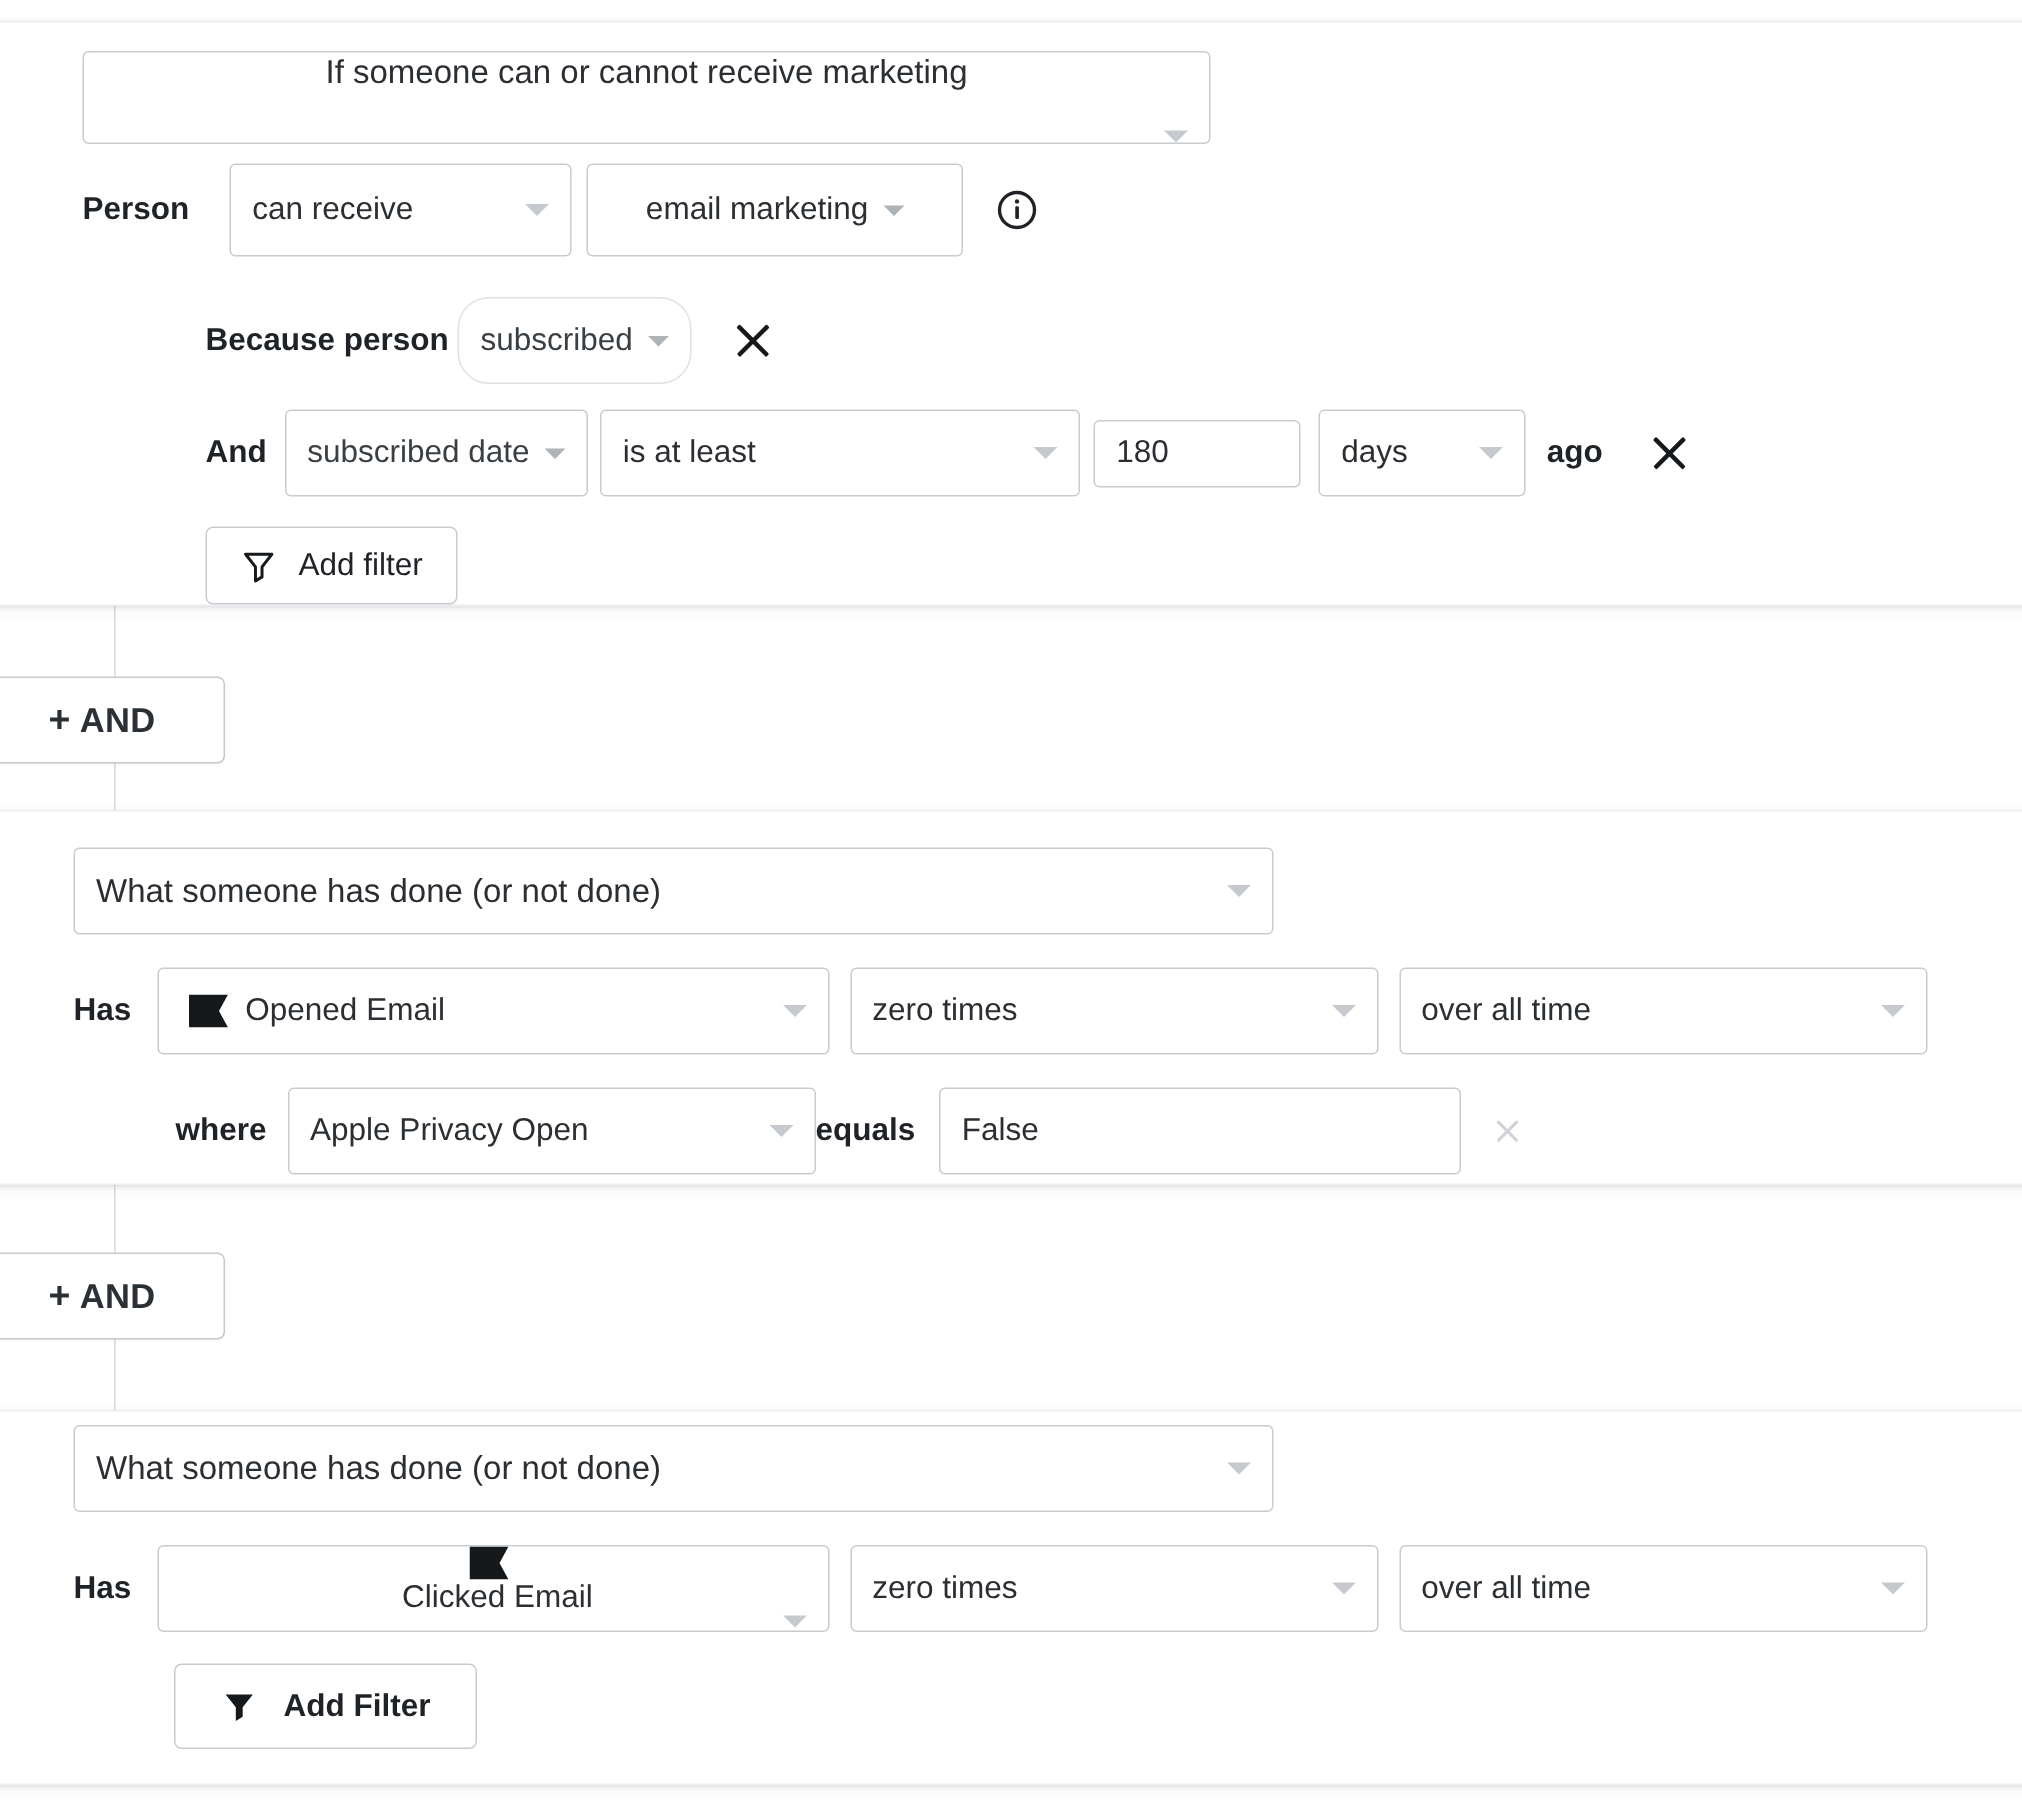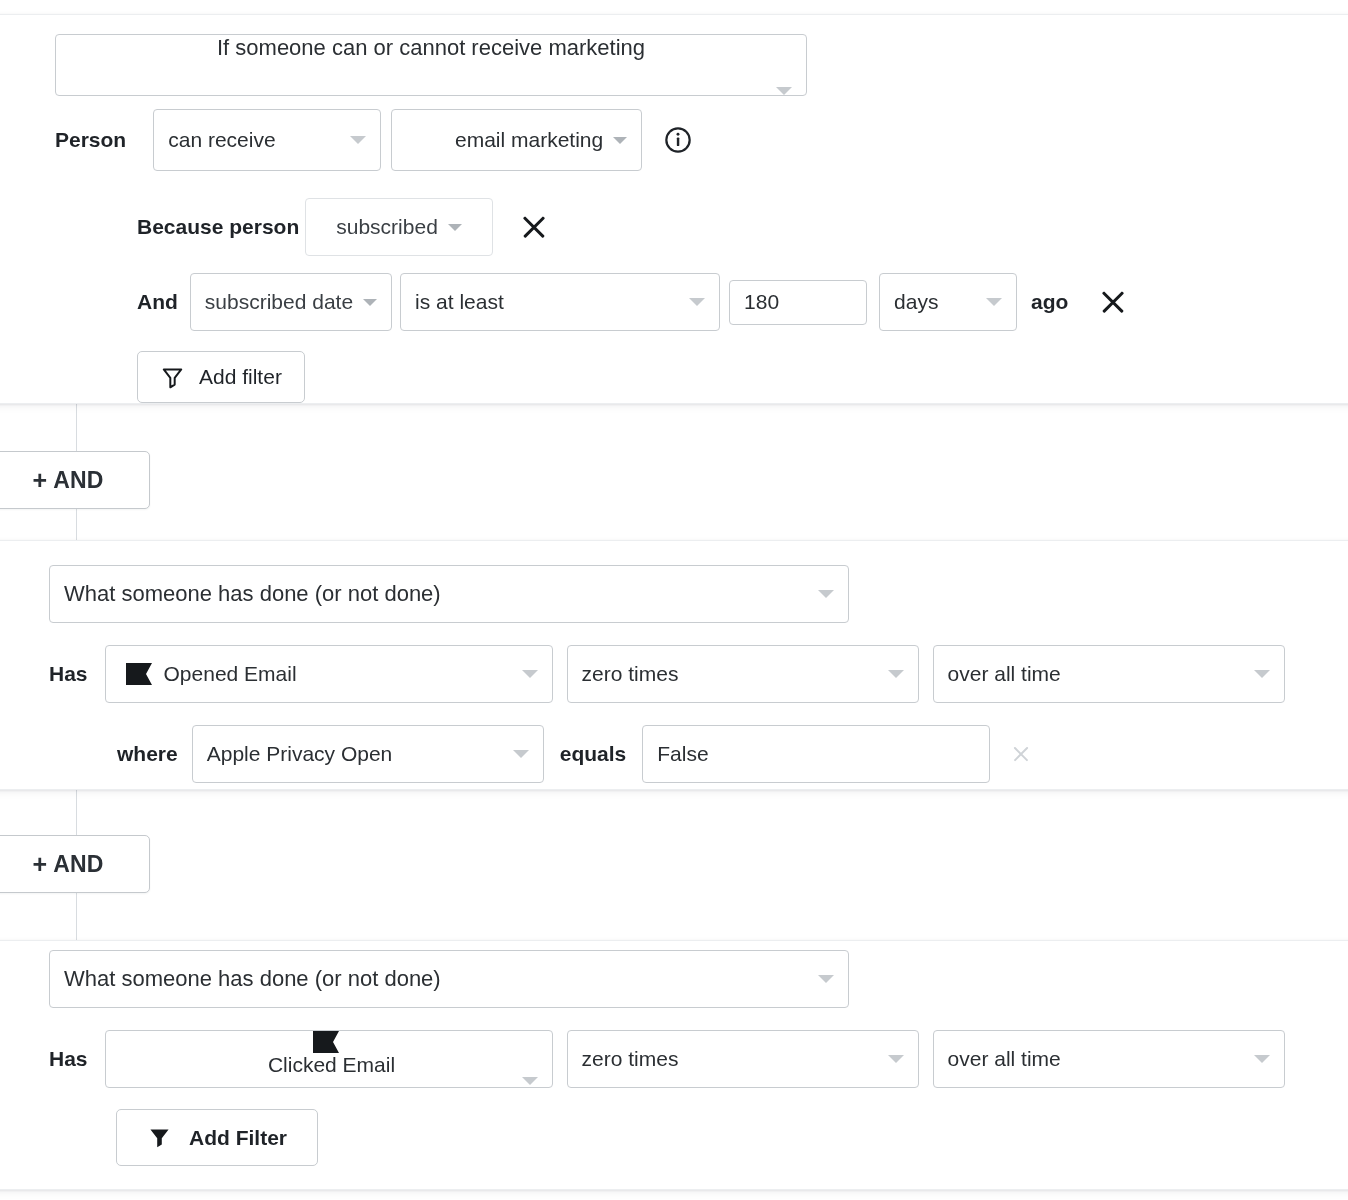--- a/index.html
+++ b/index.html
@@ -186,38 +186,38 @@
     </div>
 
     <div class="row" style="left:68px; top:94px; gap:0;">
       <span class="lbl" style="margin-right:14px;">Person</span>
 
       <div class="field" style="width:228px; height:62px;margin-left:13px;">
         <span class="ftext">can receive</span>
         <span class="caret"></span>
       </div>
 
-      <div class="field" style="width:251px; height:62px; margin-left:10px; justify-content:flex-end;">
+      <div class="field" style="width:251px; height:62px; margin-left:10px; justify-content:center;">
         <span class="ftext">email marketing</span>
         <span class="caret inline"></span>
       </div>
 
       <span class="info-icon" style="margin-left:22px;">
         <svg viewBox="0 0 24 24" width="28" height="28">
           <circle cx="12" cy="12" r="10" fill="none" stroke="#1f2328" stroke-width="1.9"></circle>
           <circle cx="12" cy="7.1" r="1.25" fill="#1f2328"></circle>
           <rect x="11" y="9.8" width="2.1" height="7.4" rx="0.8" fill="#1f2328"></rect>
         </svg>
       </span>
     </div>
 
     <div class="row" style="left:150px; top:183px;">
       <span class="lbl" style="margin-right:6px;">Because person</span>
 
-      <div class="field light-border" style="height:58px; padding:0 30px;">
+      <div class="field light-border" style="height:58px; padding:0 14px;border-radius:21px;">
         <span class="ftext" style="color:#3a3f44;">subscribed</span>
         <span class="caret inline"></span>
       </div>
 
       <span class="x-btn" style="margin-left:26px;"></span>
     </div>
 
     <div class="row" style="left:150px; top:258px;">
       <span class="lbl" style="margin-right:12px;">And</span>
 
@@ -292,21 +292,21 @@
     </div>
 
     <div class="row" style="left:130px; top:184px;">
       <span class="lbl" style="margin-right:14px;">where</span>
 
       <div class="field" style="width:352px; height:58px;">
         <span class="ftext">Apple Privacy Open</span>
         <span class="caret"></span>
       </div>
 
-      <span class="lbl" style="margin-left:16px; margin-right:16px;">equals</span>
+      <span class="lbl" style="margin-right:16px;">equals</span>
 
       <div class="field" style="width:348px; height:58px;">
         <span class="ftext">False</span>
       </div>
 
       <span class="x-btn small" style="margin-left:16px;"></span>
     </div>
   </div>
 
   <div class="and-btn" id="and-2">

